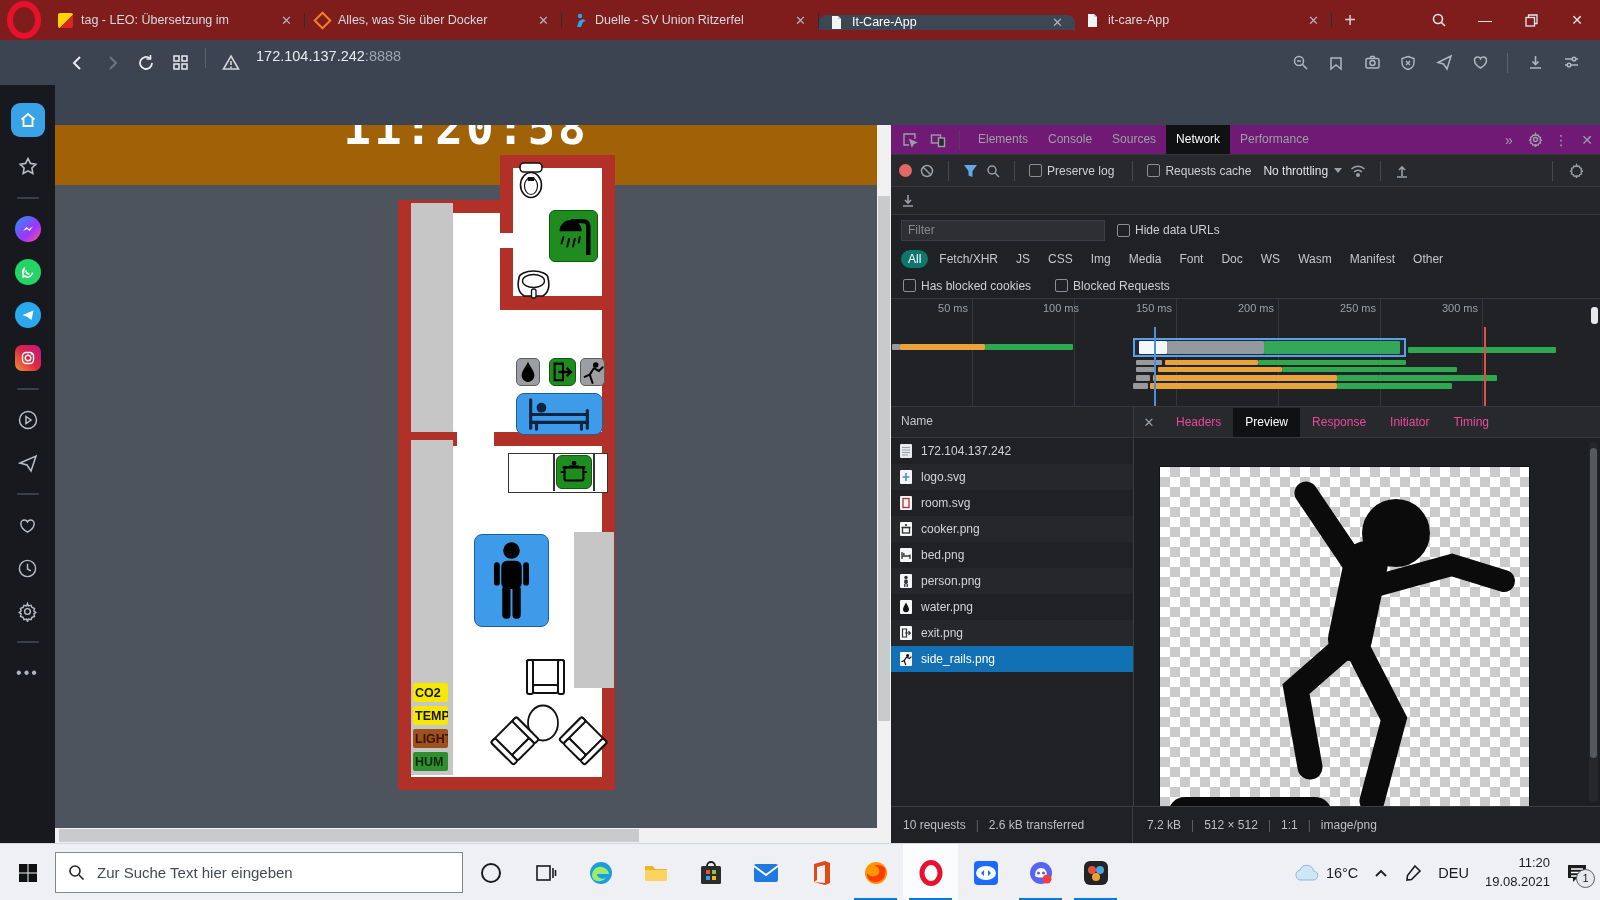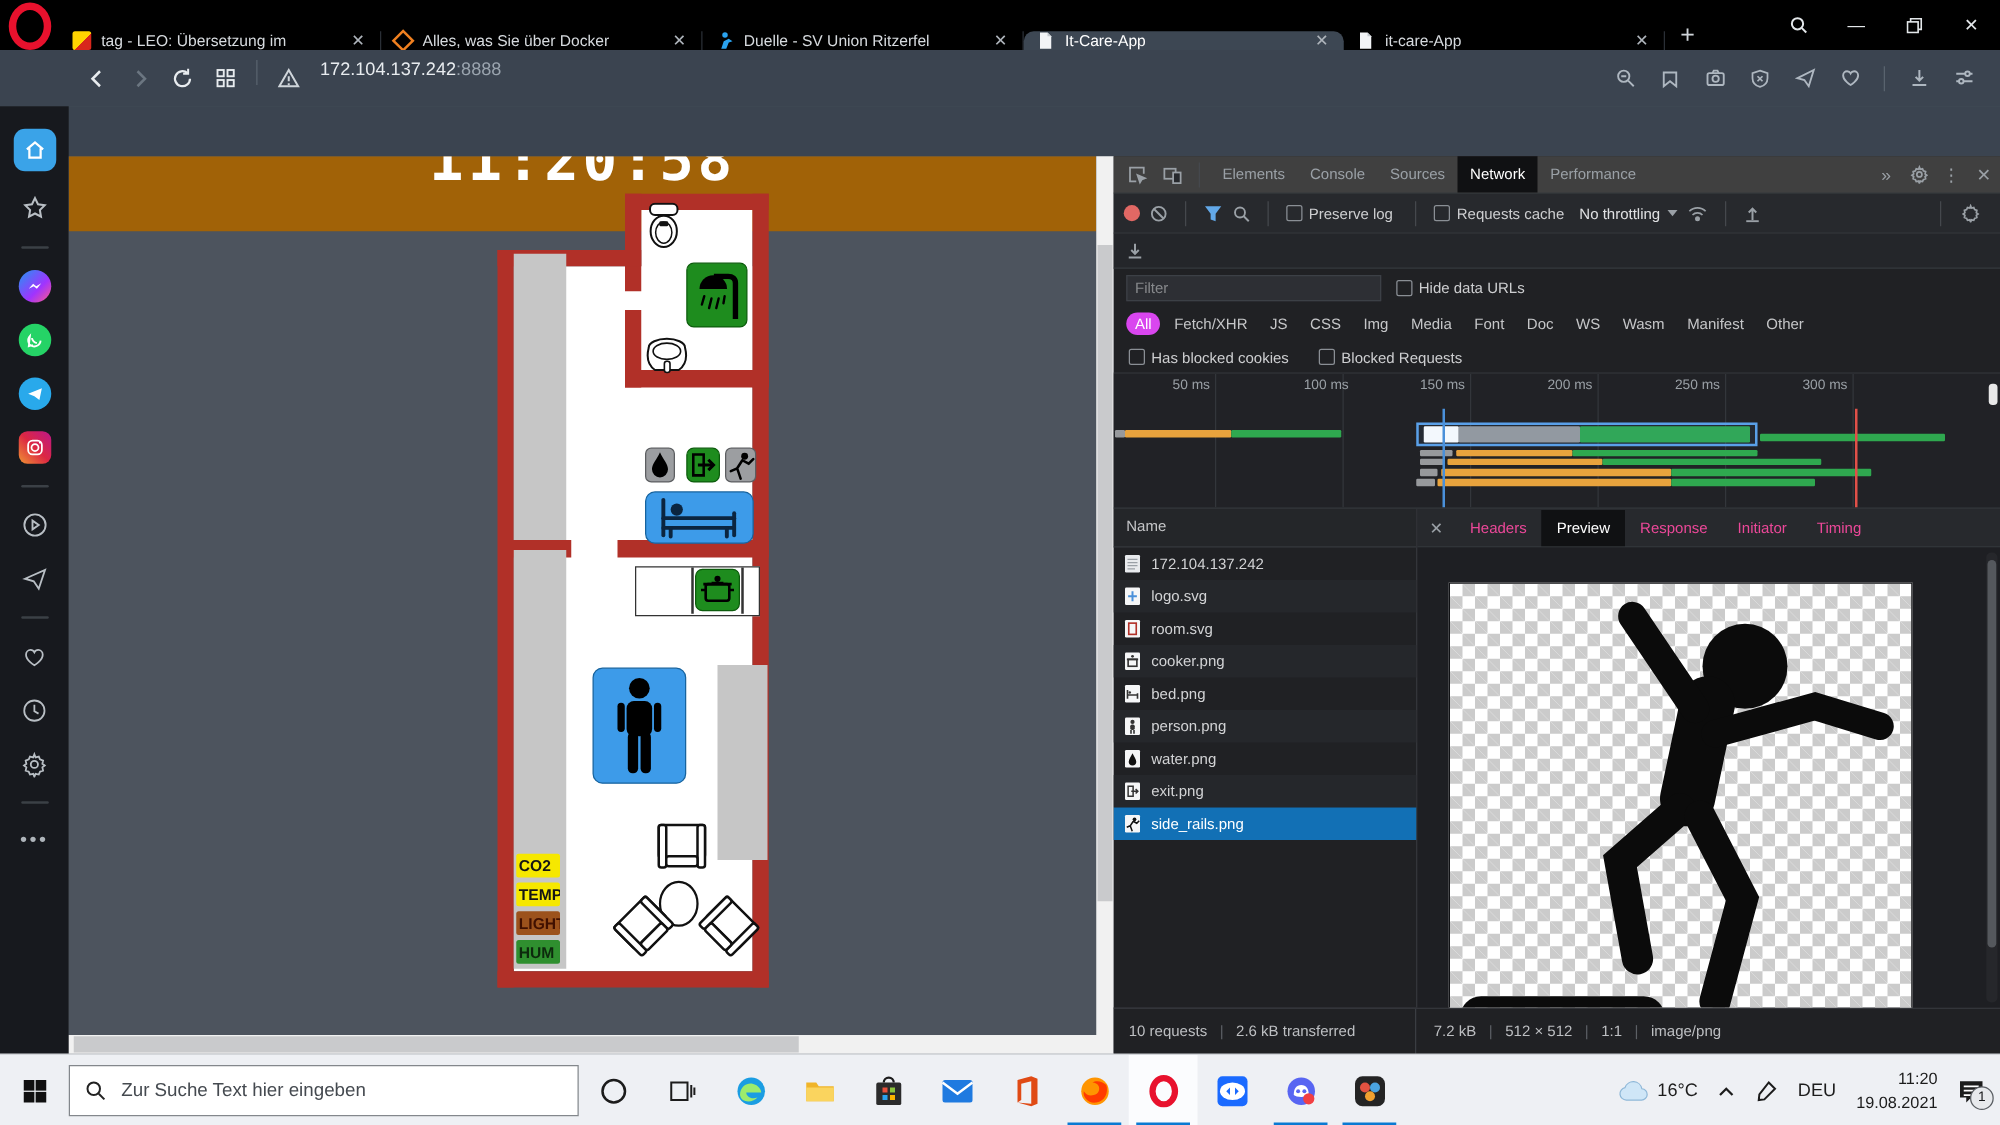--- a/index.html
+++ b/index.html
@@ -1,21 +1,21 @@
 <!DOCTYPE html>
 <html><head>
 <meta charset="utf-8">
 <style>
   html,body{margin:0;padding:0;background:#222;}
   body{width:1600px;height:900px;overflow:hidden;font-family:"Liberation Sans",sans-serif;-webkit-font-smoothing:antialiased;}
   #screen{position:relative;width:1600px;height:900px;background:#4d545e;overflow:hidden;}
   svg{display:block;}
 
   
-  #tabbar{position:absolute;left:0;top:0;width:1600px;height:40px;background:#000000;display:flex;align-items:flex-end;}
+  #tabbar{position:absolute;left:0;top:0;width:1600px;height:40px;background:#7f1d1d;display:flex;align-items:center;}
   #opera-logo{width:48px;display:flex;align-items:center;justify-content:center;}
   #opera-logo .ring{width:22px;height:26px;border:6px solid #e8112d;border-radius:50%;}
   .btab{width:236px;display:flex;align-items:center;gap:8px;padding:0 10px;color:#d6dade;font-size:12.5px;border-right:1px solid #2a2f36;cursor:default;}
   .btab .title{flex:1;white-space:nowrap;overflow:hidden;}
   .btab.active{background:#3d4753;border-radius:8px 8px 0 0;margin-top:4px;border-right:none;color:#fff;}
   .btab .x{color:#aeb4bb;font-size:13px;padding:0 2px;}
   .fav{width:15px;height:15px;flex:0 0 15px;}
   #newtab{width:36px;display:flex;align-items:center;justify-content:center;color:#cfd4d9;font-size:20px;}
   #tabbar-right{position:absolute;right:0;top:0;height:40px;display:flex;align-items:center;}
   #tabbar-right .wbtn{width:46px;height:40px;display:flex;align-items:center;justify-content:center;color:#e3e7ea;font-size:14px;}
@@ -58,38 +58,38 @@
 
   
   #vscroll{position:absolute;left:877px;top:125px;width:14px;height:703px;background:#f1f1f1;}
   #vscroll .thumb{position:absolute;left:1px;width:12px;top:71px;height:525px;background:#c9cacc;}
   #hscroll{position:absolute;left:55px;top:828px;width:836px;height:15px;background:#f1f1f1;}
   #hscroll .thumb{position:absolute;top:1px;height:13px;left:4px;width:580px;background:#c9cacc;}
 
   
   #devtools{position:absolute;left:891px;top:125px;width:709px;height:718px;background:#202124;color:#cdced0;font-size:12px;display:flex;flex-direction:column;}
   .dt-row{display:flex;align-items:center;flex:0 0 auto;box-sizing:border-box;border-bottom:1px solid #35383d;}
-  #dt-tabbar{height:30px;background:#404040;padding-left:6px;gap:2px;}
+  #dt-tabbar{height:30px;background:#701a75;padding-left:6px;gap:2px;}
   .ticon{width:26px;height:26px;display:flex;align-items:center;justify-content:center;}
   .dt-tab{padding:0 10px;line-height:29px;color:#9aa0a6;}
   .dt-tab.active{background:#101113;color:#fff;}
   #dt-tab-right{margin-left:auto;display:flex;align-items:center;color:#9aa0a6;}
   #dt-tab-right .ticon{font-size:14px;}
   #net-toolbar{height:32px;background:#27292d;padding:0 8px;gap:8px;}
   .cb{width:11px;height:11px;border:1.5px solid #8a8f95;border-radius:2px;flex:0 0 11px;}
   .cb-lbl{color:#cdced0;margin-left:5px;margin-right:4px;}
   #throttle{display:flex;align-items:center;gap:6px;color:#e0e1e3;}
   .caret{width:0;height:0;border-left:4px solid transparent;border-right:4px solid transparent;border-top:5px solid #9aa0a6;}
   #net-toolbar2{height:28px;background:#24262a;padding-left:10px;}
   #filter-row{height:30px;padding:0 10px;gap:12px;border-bottom:none;}
   #filter-input{width:190px;height:19px;background:#2d2f34;border:1px solid #3c4046;color:#c8c9cb;font-size:12px;padding:0 6px;font-family:"Liberation Sans",sans-serif;}
   #filter-input::placeholder{color:#87898c;}
   #type-row{height:28px;padding:0 10px;gap:4px;border-bottom:none;}
   .type-pill{padding:2px 7px;color:#c5c6c8;border-radius:9px;}
-  .type-pill.active{background:#d946ef;color:#fff;}
+  .type-pill.active{background:#0f766e;color:#fff;}
   #blocked-row{height:26px;padding:0 12px;gap:20px;}
   .cb-group{display:flex;align-items:center;}
 
   
   #timeline{position:relative;height:107px;border-bottom:1px solid #35383d;background:#212226;overflow:hidden;flex:0 0 auto;}
   .grid{position:absolute;top:0;bottom:0;width:1px;background:#33363b;}
   .tick{position:absolute;top:3px;height:14px;color:#9aa0a6;font-size:11px;text-align:right;}
   .wbar{position:absolute;border-radius:1px;}
   .tl-line{position:absolute;top:28px;bottom:0;width:2px;}
   #tl-selbox{position:absolute;border:2px solid #5aa0e8;background:rgba(90,160,232,0.07);box-sizing:border-box;}

